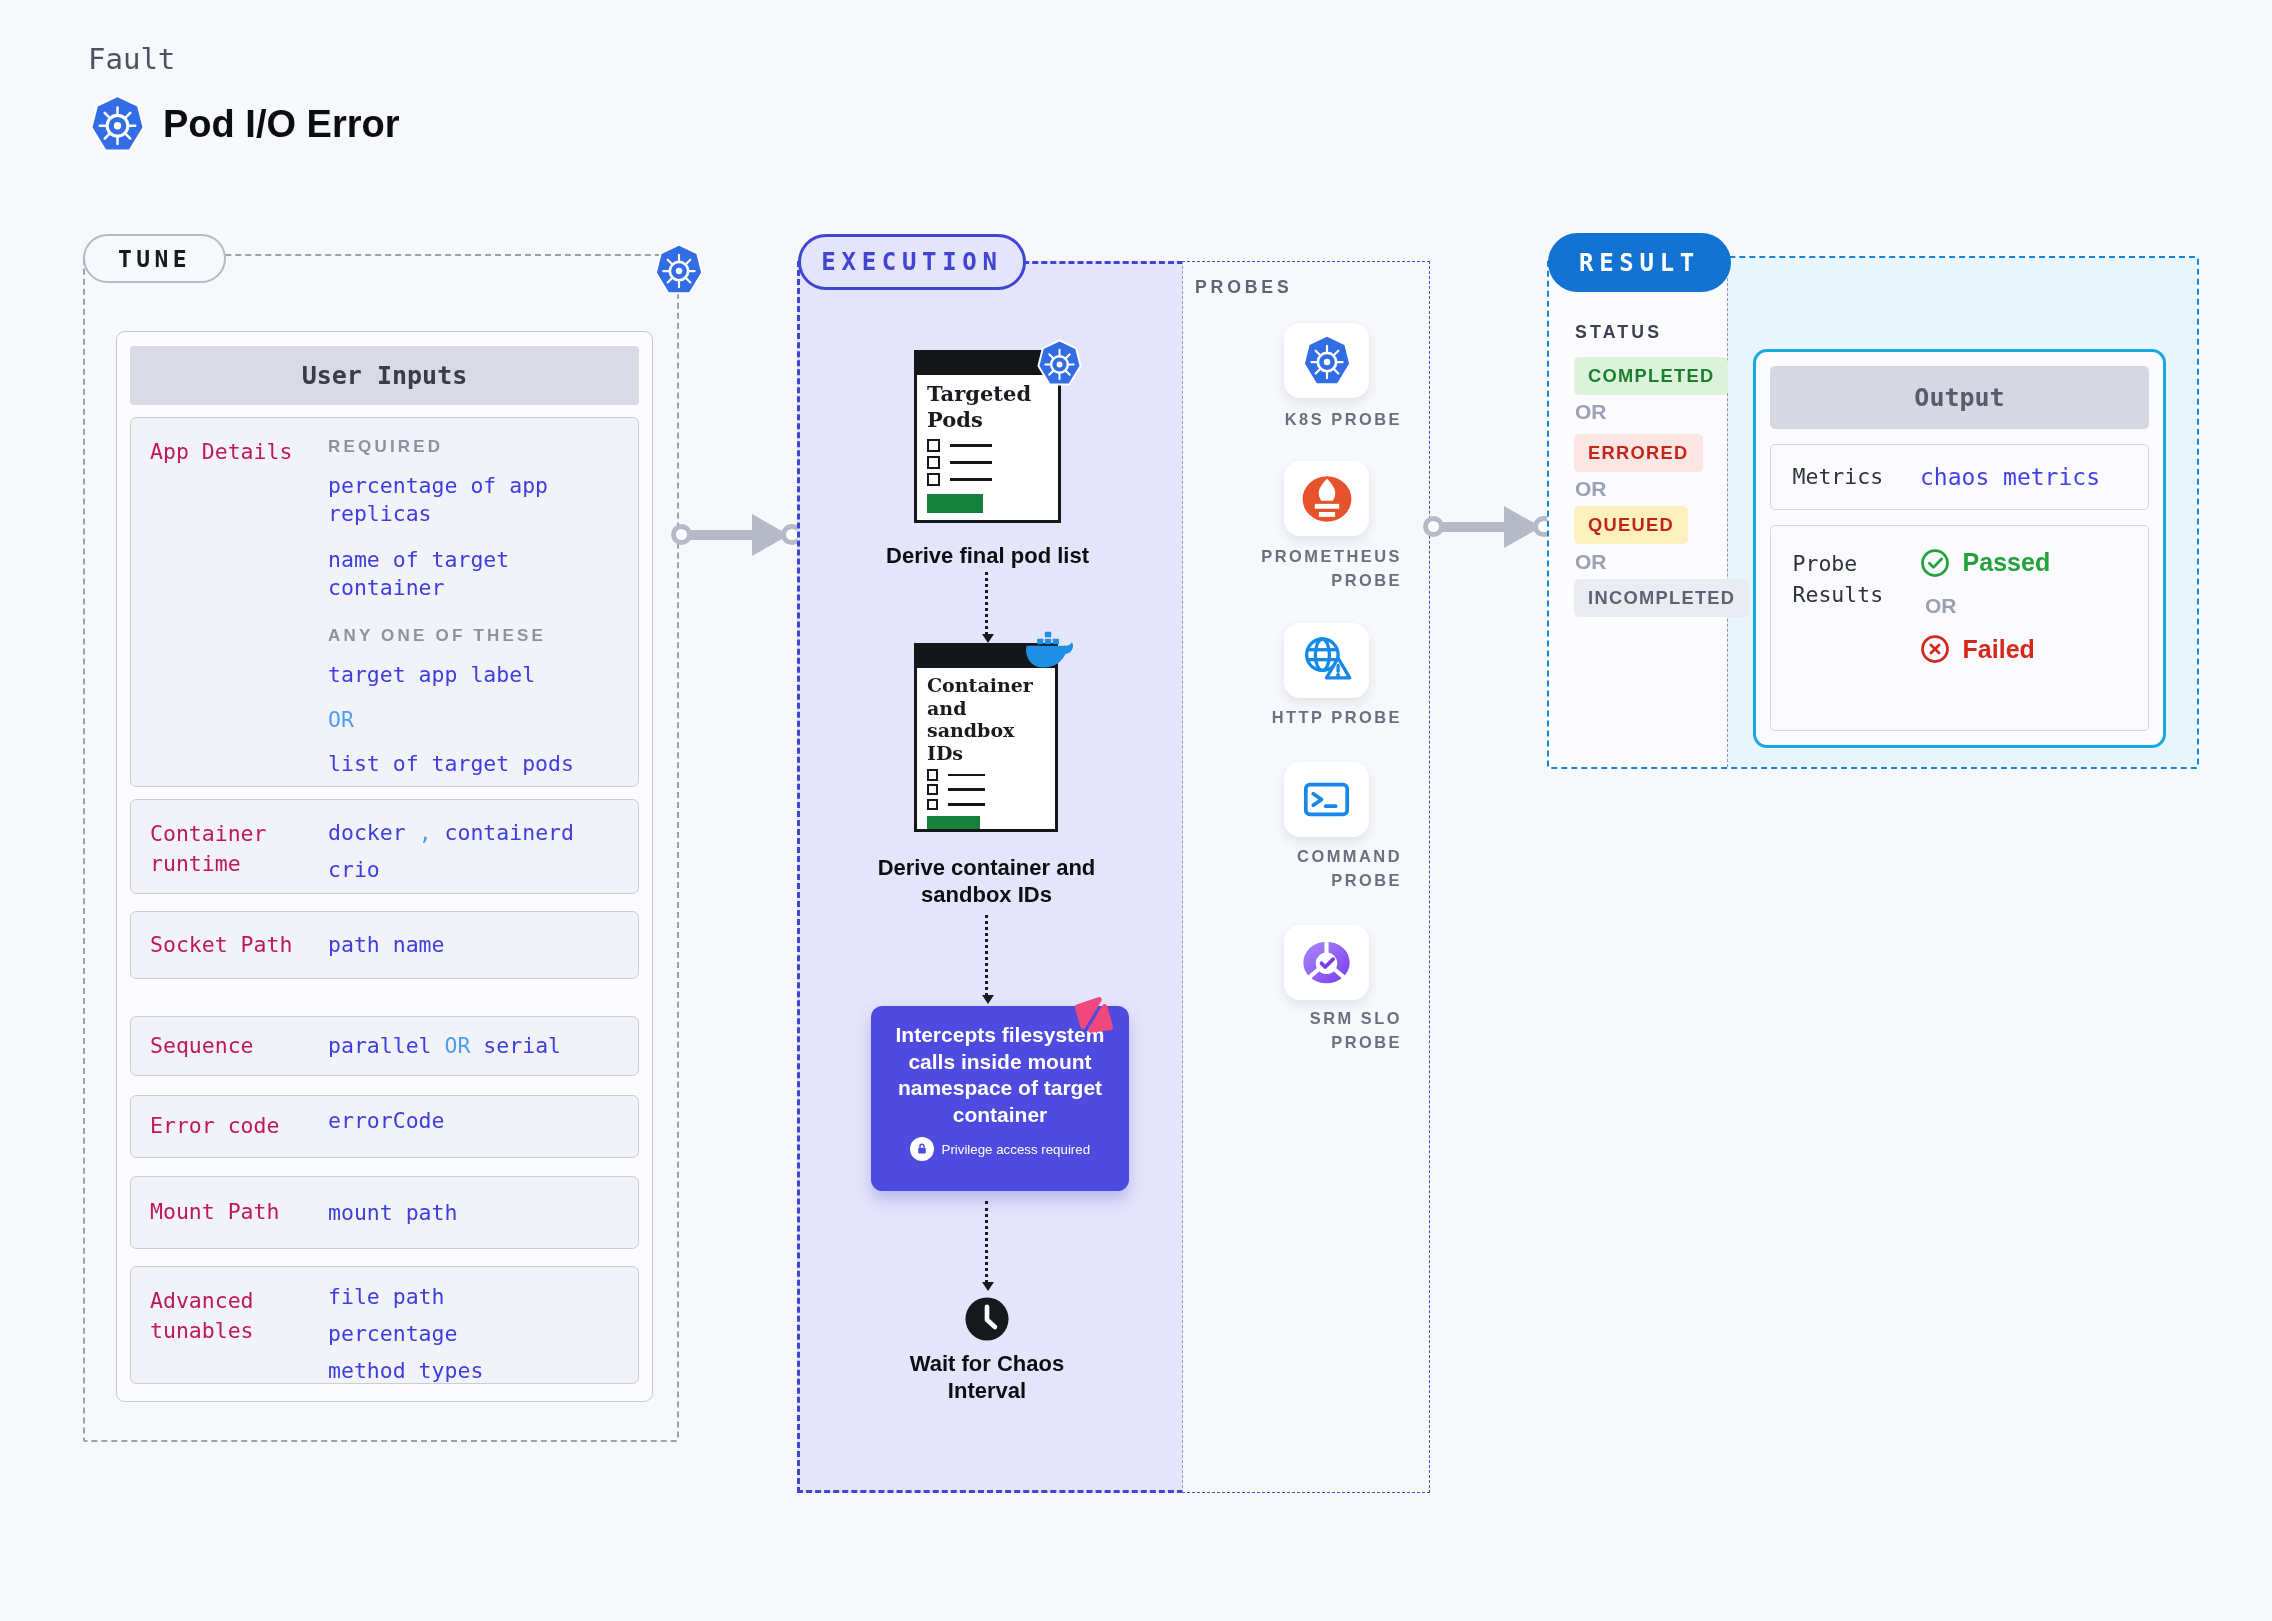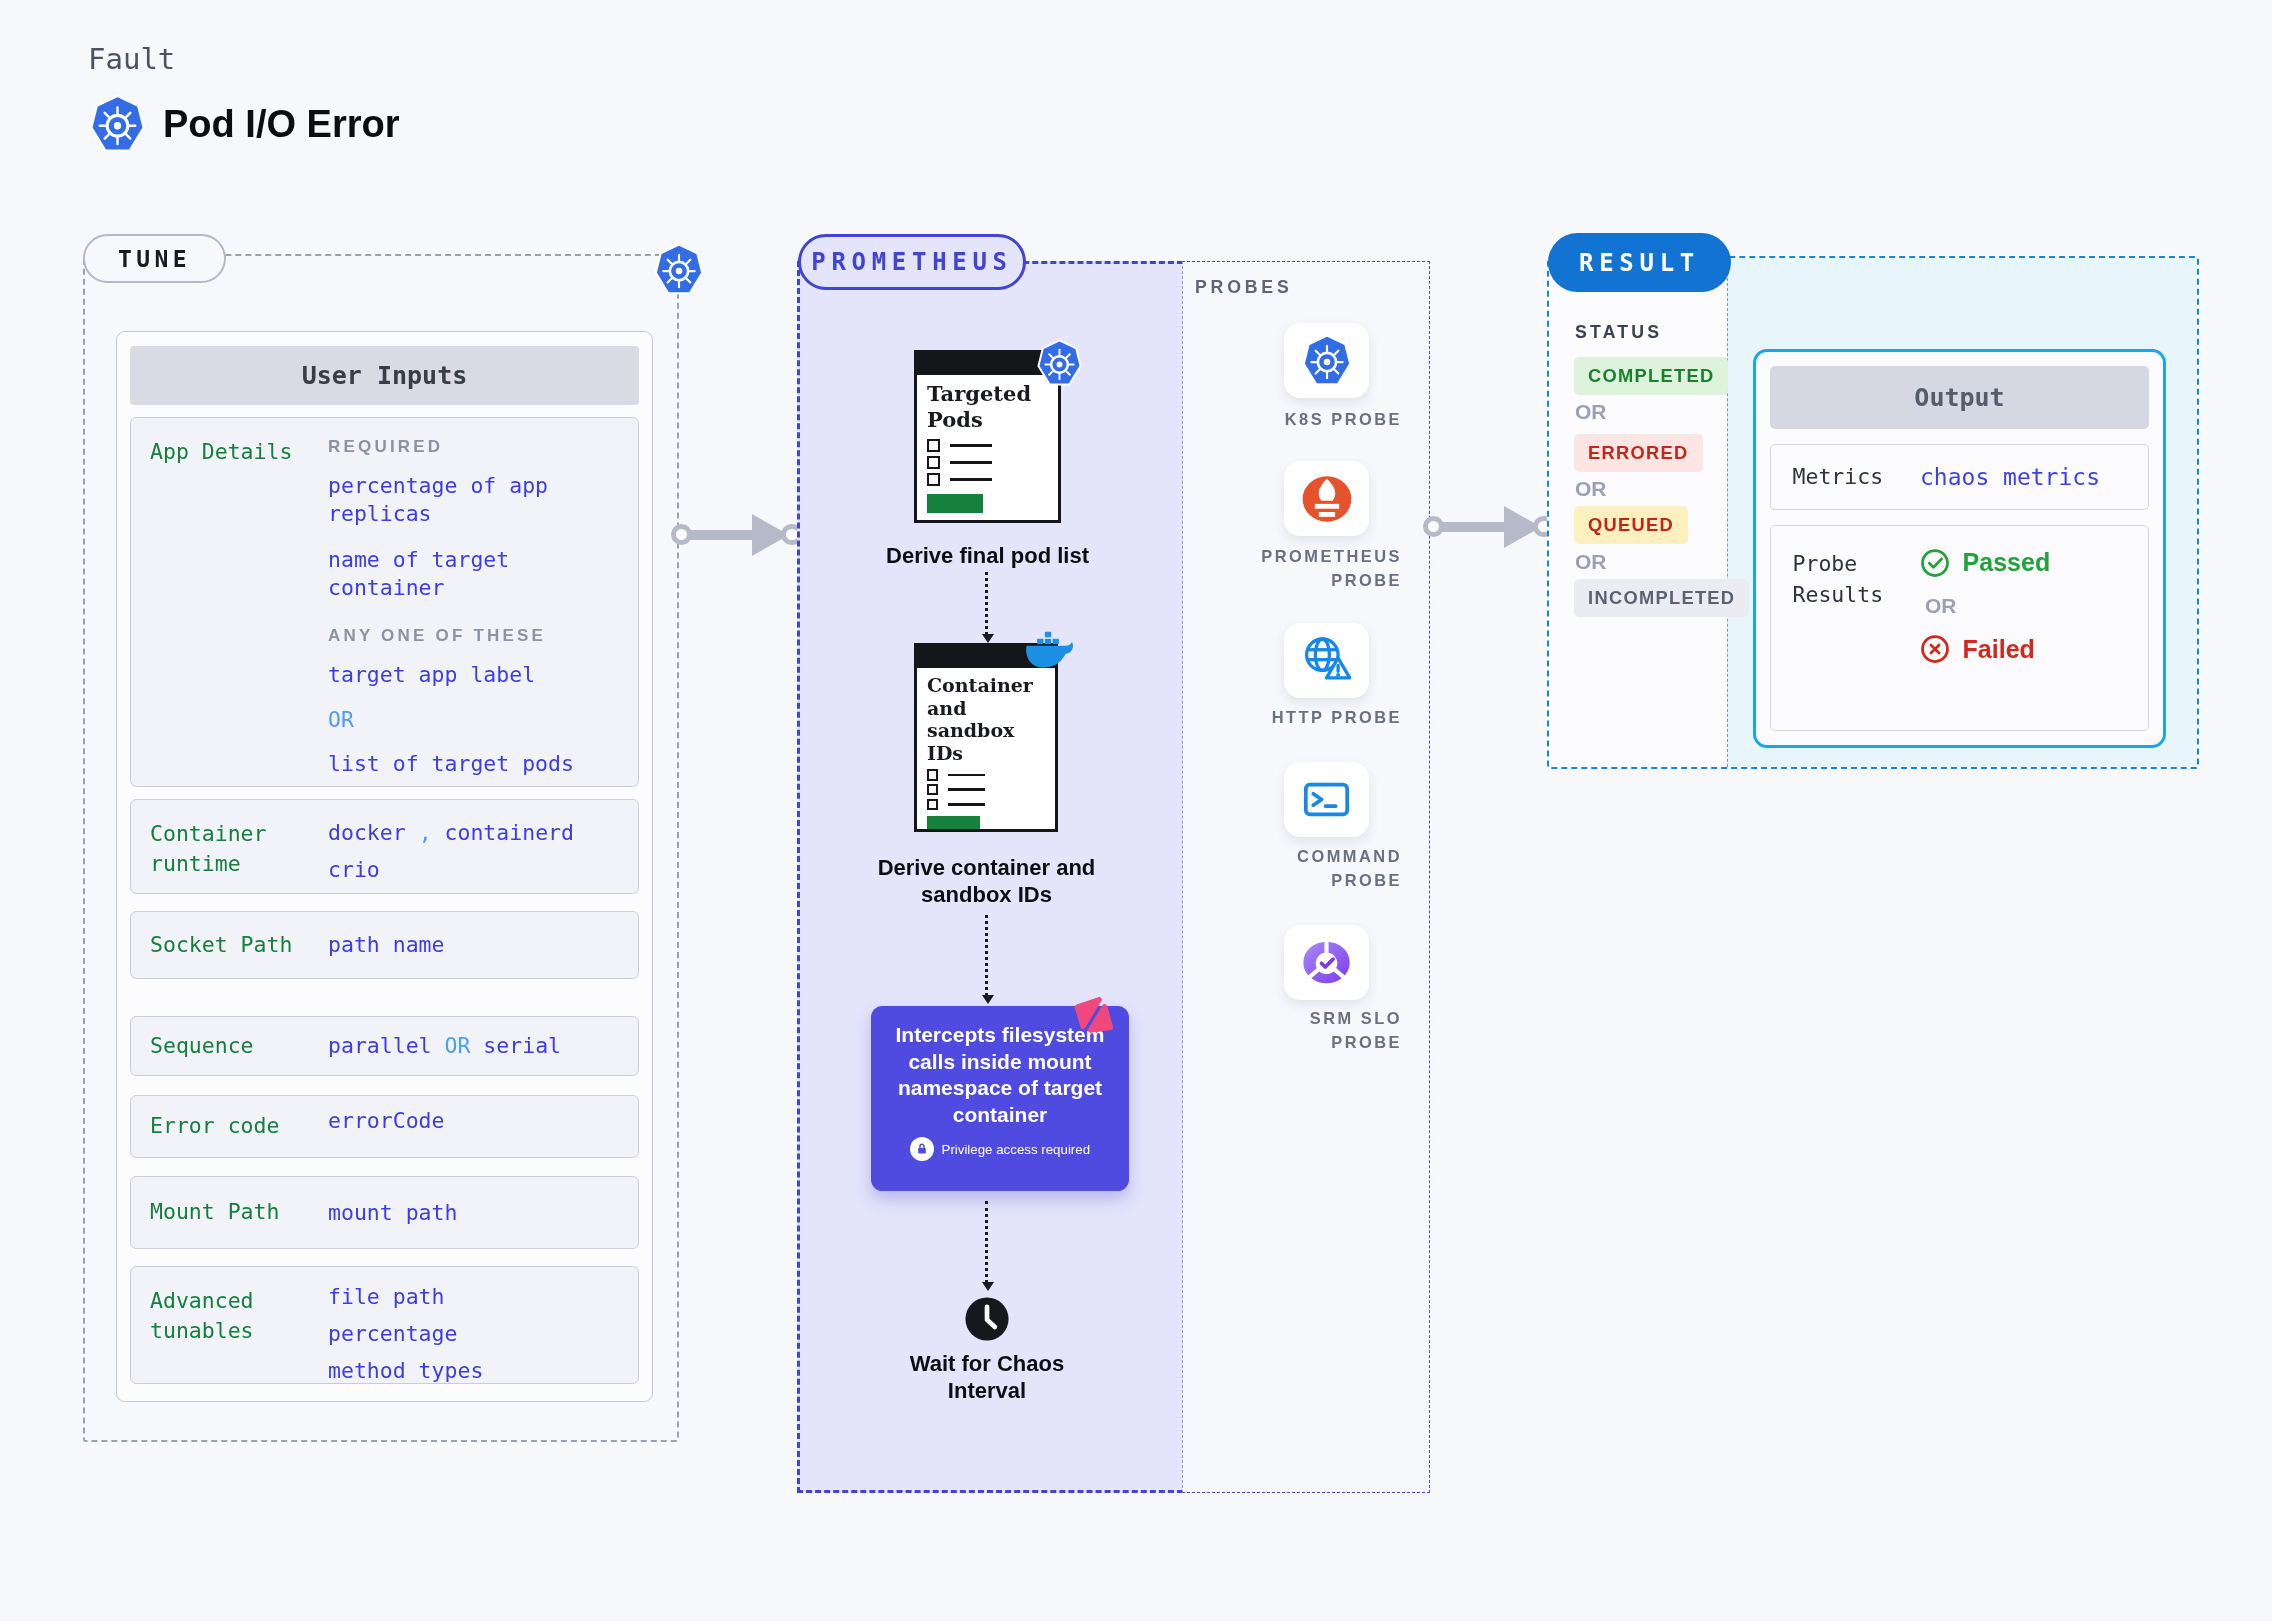--- a/index.html
+++ b/index.html
@@ -38,21 +38,21 @@
 
   
   .uicard{position:absolute;left:116px;top:331px;width:537px;height:1071px;background:#fcfcfe;
           border:1.9px solid #c3c7d2;border-radius:8.8px}
   .uihdr{position:absolute;left:130px;top:346px;width:509px;height:59px;background:#d9dae4;
          border-radius:3.8px;display:flex;align-items:center;justify-content:center;
          font-family:"DejaVu Sans Mono",monospace;font-size:25px;font-weight:bold;color:#383d49}
   .uirow{position:absolute;display:flex;background:#f2f3f9;border:1.3px solid #c9cdd8;border-radius:6.3px}
   .uirow.vc{align-items:center}
   .rlabel{flex:0 0 197px;padding:19px 6.3px 0 19px;font-family:"DejaVu Sans Mono",monospace;
-          font-size:21.5px;color:#15803d;line-height:1.4}
+          font-size:21.5px;color:#be185d;line-height:1.4}
   .vc .rlabel{padding-top:0}
   .rvals{flex:1;padding:19px 10px 0 0;max-width:297px}
   .vc .rvals{padding-top:0}
   .subhead{font-weight:600;font-size:17px;letter-spacing:3.2px;color:#8d92a2;margin-bottom:15px}
   .bval{font-family:"DejaVu Sans Mono",monospace;font-size:21.5px;color:#3d3de0;
         line-height:1.3;margin-bottom:17.7px;max-width:281px}
   .bval.tight{margin-bottom:8.8px}
   .orv{font-family:"DejaVu Sans Mono",monospace;font-size:21.5px;color:#4f9df2;margin-bottom:17.7px}
   .sep{color:#4f9df2}
 
@@ -298,21 +298,21 @@
 
   <div class="harrow" style="left:670px;top:506px">
     <div class="line"></div>
       <div class="tri"></div>
       <div class="dot l"></div>
       <div class="dot r"></div>
   </div>
 
   <div class="execbox"></div>
   <div class="probebox"></div>
-  <div class="pill pill-exec">PROMETHEUS</div>
+  <div class="pill pill-exec">EXECUTION</div>
 
   <div class="doc" style="left:914px;top:350px;width:147px;height:173px">
     <div class="bar"></div>
     <div class="dtitle" style="font-size:21px;line-height:1.25;max-width:114px">Targeted Pods</div>
     <div class="crow">
         <div class="cb"></div>
         <div class="ln"></div>
       </div>
     <div class="crow">
         <div class="cb"></div>

